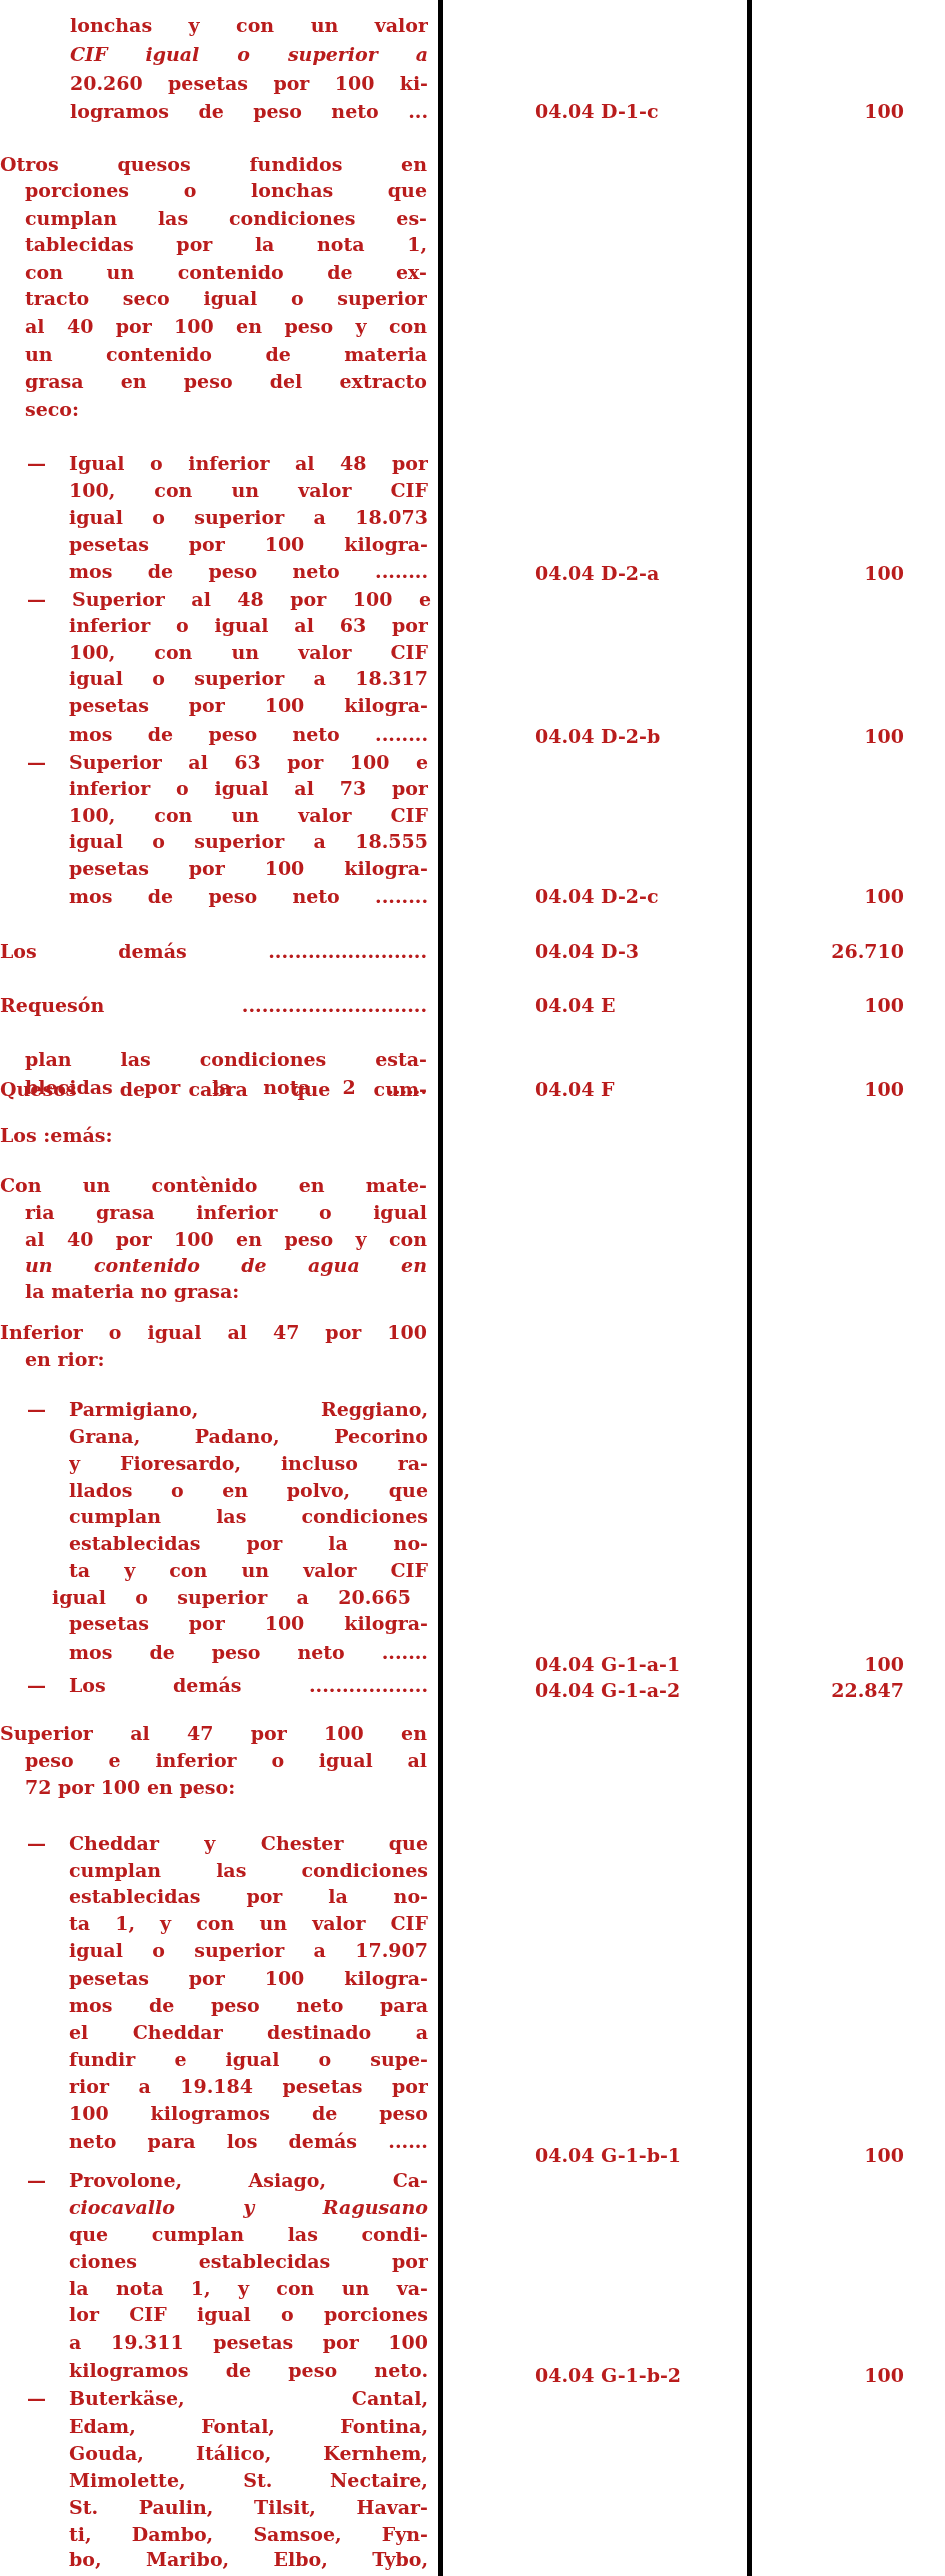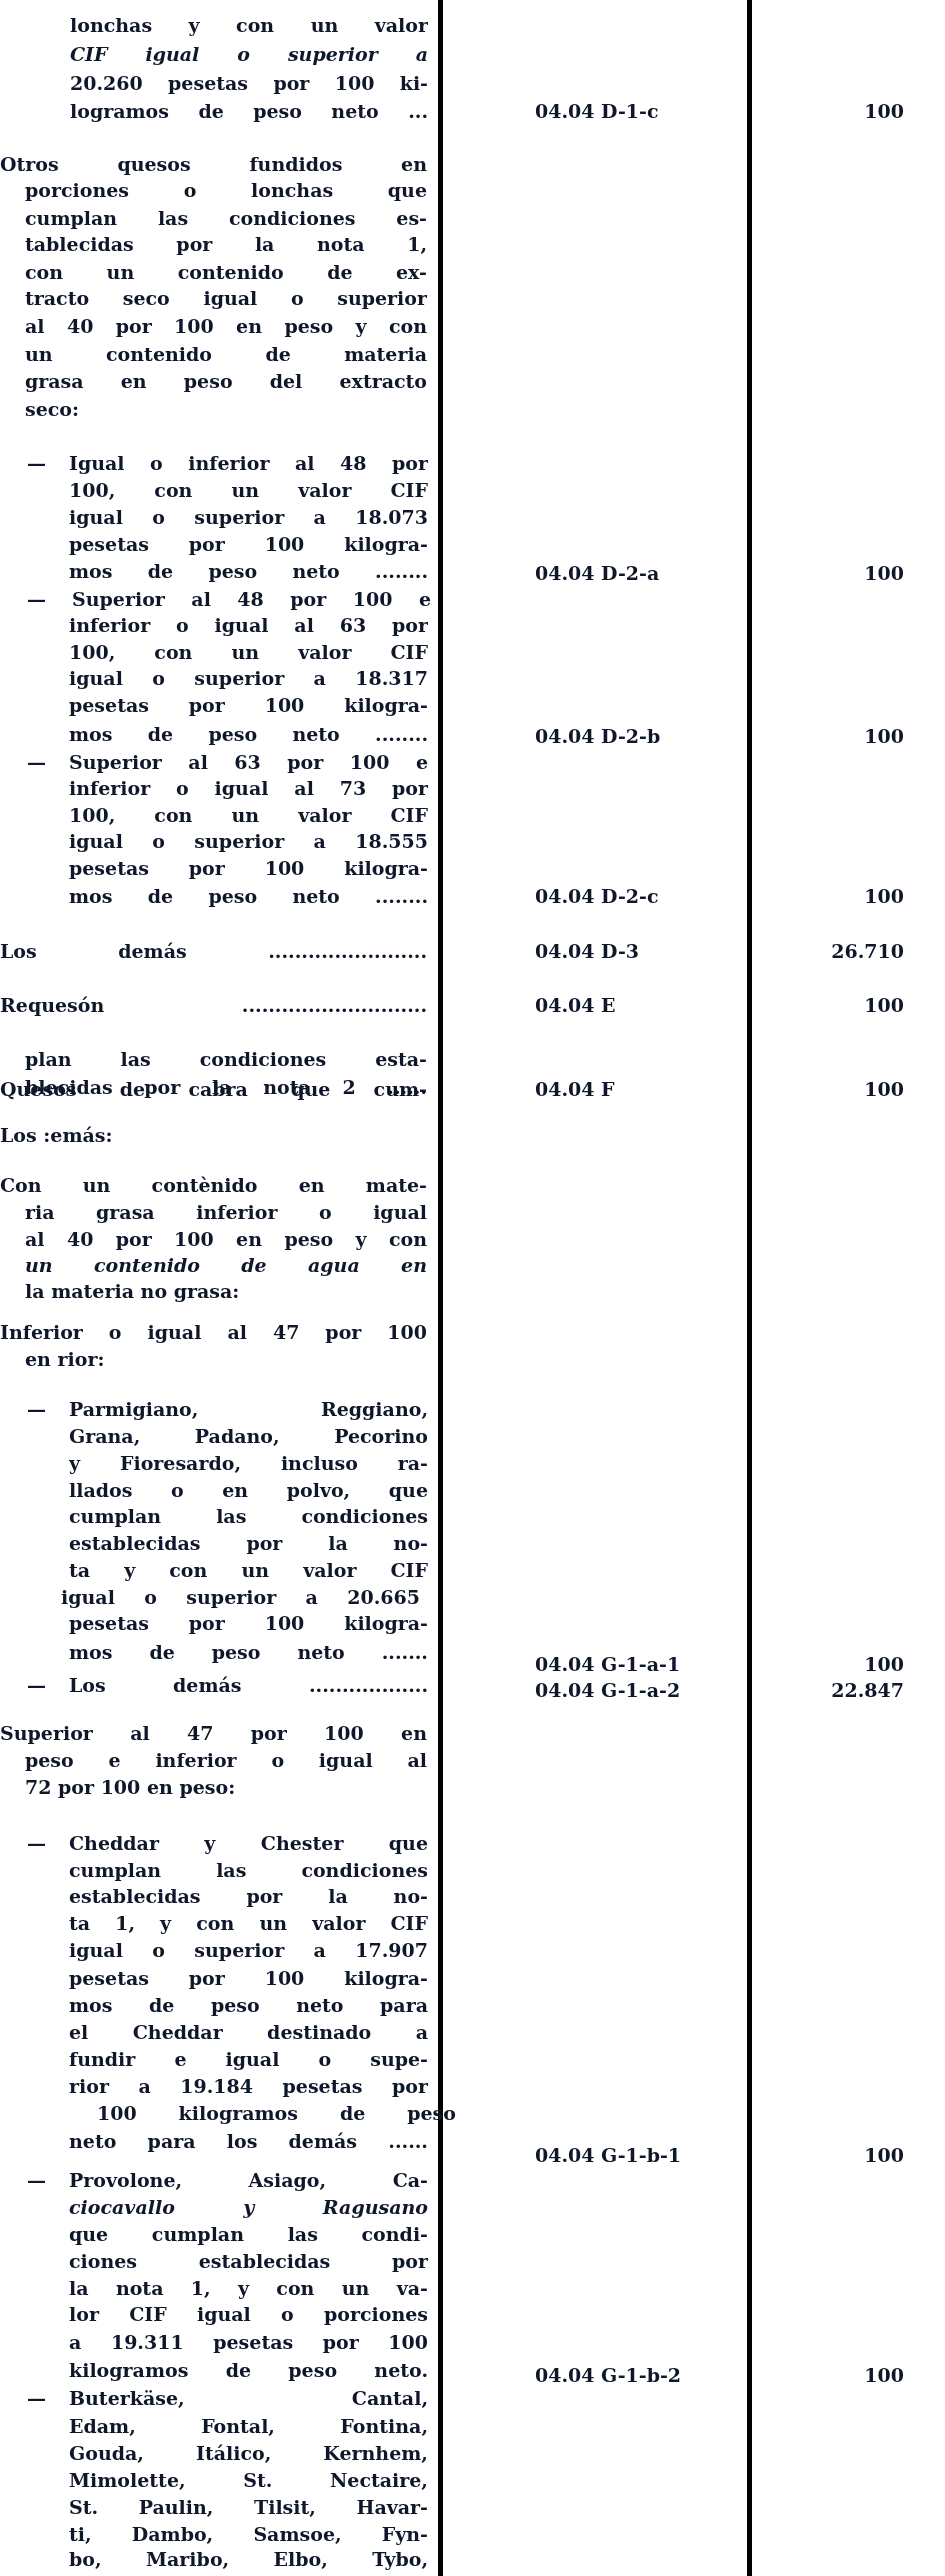--- a/index.html
+++ b/index.html
@@ -1,17 +1,17 @@
 <!DOCTYPE html>
 <html style="font-size:14.5px"><head>
 <meta charset="utf-8">
 <style>
   html, body { margin: 0; padding: 0; background: #ffffff; }
   body { width: 946px; height: 2576px; position: relative; overflow: hidden; }
-  #page { position: absolute; left: 0; top: 0; width: 946px; height: 2576px; background: #fff; color: #0f172a; }
+  #page { position: absolute; left: 0; top: 0; width: 946px; height: 2576px; background: #fff; color: #b91c1c; }
   .rule { position: absolute; top: 0; width: 4.5px; height: 2576px; background: #000; }
   .line {
     position: absolute; height: 27px; line-height: 27px;
     font-family: "DejaVu Serif", "Liberation Serif", serif;
     font-weight: bold; font-size: 19px; letter-spacing: 0px;
     white-space: nowrap; overflow: hidden;
   }
   .just { text-align: justify; text-align-last: justify; white-space: normal; }
   .cell {
     position: absolute; height: 27px; line-height: 27px;
@@ -76,40 +76,40 @@
       <div class="line just" style="top: 1319px; left: 0px; width: 427px;">Inferior o igual al 47 por 100</div>
       <div class="line" style="top: 1346px; left: 25px; width: 402px;">en rior:</div>
       <div class="line" style="top: 1396px; left: 27px; width: 36px;">—</div>
       <div class="line just" style="top: 1396px; left: 69px; width: 359px;">Parmigiano, Reggiano,</div>
       <div class="line just" style="top: 1423px; left: 69px; width: 359px;">Grana, Padano, Pecorino</div>
       <div class="line just" style="top: 1450px; left: 69px; width: 359px;">y Fioresardo, incluso ra-</div>
       <div class="line just" style="top: 1477px; left: 69px; width: 359px;">llados o en polvo, que</div>
       <div class="line just" style="top: 1503px; left: 69px; width: 359px;">cumplan las condiciones</div>
       <div class="line just" style="top: 1530px; left: 69px; width: 359px;">establecidas por la no-</div>
       <div class="line just" style="top: 1557px; left: 69px; width: 359px;">ta  y con un valor CIF</div>
-      <div class="line just" style="top: 1584px; left: 61px; width: 359px;">igual o superior a 20.665</div>
+      <div class="line just" style="top: 1584px; left: 52px; width: 359px;">igual o superior a 20.665</div>
       <div class="line just" style="top: 1610px; left: 69px; width: 359px;">pesetas por 100 kilogra-</div>
       <div class="line just" style="top: 1639px; left: 69px; width: 359px;">mos de peso neto .......</div>
       <div class="line" style="top: 1672px; left: 27px; width: 36px;">—</div>
       <div class="line just" style="top: 1672px; left: 69px; width: 359px;">Los demás ..................</div>
       <div class="line just" style="top: 1720px; left: 0px; width: 427px;">Superior al 47 por 100 en</div>
       <div class="line just" style="top: 1747px; left: 25px; width: 402px;">peso e inferior o igual al</div>
       <div class="line" style="top: 1774px; left: 25px; width: 402px;">72 por 100 en peso:</div>
       <div class="line" style="top: 1830px; left: 27px; width: 36px;">—</div>
       <div class="line just" style="top: 1830px; left: 69px; width: 359px;">Cheddar y Chester que</div>
       <div class="line just" style="top: 1857px; left: 69px; width: 359px;">cumplan las condiciones</div>
       <div class="line just" style="top: 1883px; left: 69px; width: 359px;">establecidas por la no-</div>
       <div class="line just" style="top: 1910px; left: 69px; width: 359px;">ta 1, y con un valor CIF</div>
       <div class="line just" style="top: 1937px; left: 69px; width: 359px;">igual o superior a 17.907</div>
       <div class="line just" style="top: 1965px; left: 69px; width: 359px;">pesetas por 100 kilogra-</div>
       <div class="line just" style="top: 1992px; left: 69px; width: 359px;">mos de peso neto para</div>
       <div class="line just" style="top: 2019px; left: 69px; width: 359px;">el Cheddar destinado a</div>
       <div class="line just" style="top: 2046px; left: 69px; width: 359px;">fundir e igual o supe-</div>
       <div class="line just" style="top: 2073px; left: 69px; width: 359px;">rior a 19.184 pesetas por</div>
-      <div class="line just" style="top: 2100px; left: 69px; width: 359px; margin-left: 28px;">100 kilogramos de peso</div>
+      <div class="line just" style="top: 2100px; left: 69px; width: 359px;">100 kilogramos de peso</div>
       <div class="line just" style="top: 2128px; left: 69px; width: 359px;">neto para los demás ......</div>
       <div class="line" style="top: 2167px; left: 27px; width: 36px;">—</div>
       <div class="line just" style="top: 2167px; left: 69px; width: 359px;">Provolone, Asiago, Ca-</div>
       <div class="line just" style="top: 2194px; left: 69px; width: 359px; font-style: italic;">ciocavallo y Ragusano</div>
       <div class="line just" style="top: 2221px; left: 69px; width: 359px;">que cumplan las condi-</div>
       <div class="line just" style="top: 2248px; left: 69px; width: 359px;">ciones establecidas por</div>
       <div class="line just" style="top: 2275px; left: 69px; width: 359px;">la nota 1, y con un va-</div>
       <div class="line just" style="top: 2301px; left: 69px; width: 359px;">lor CIF igual o porciones</div>
       <div class="line just" style="top: 2329px; left: 69px; width: 359px;">a 19.311 pesetas por 100</div>
       <div class="line just" style="top: 2357px; left: 69px; width: 359px;">kilogramos de peso neto.</div>

